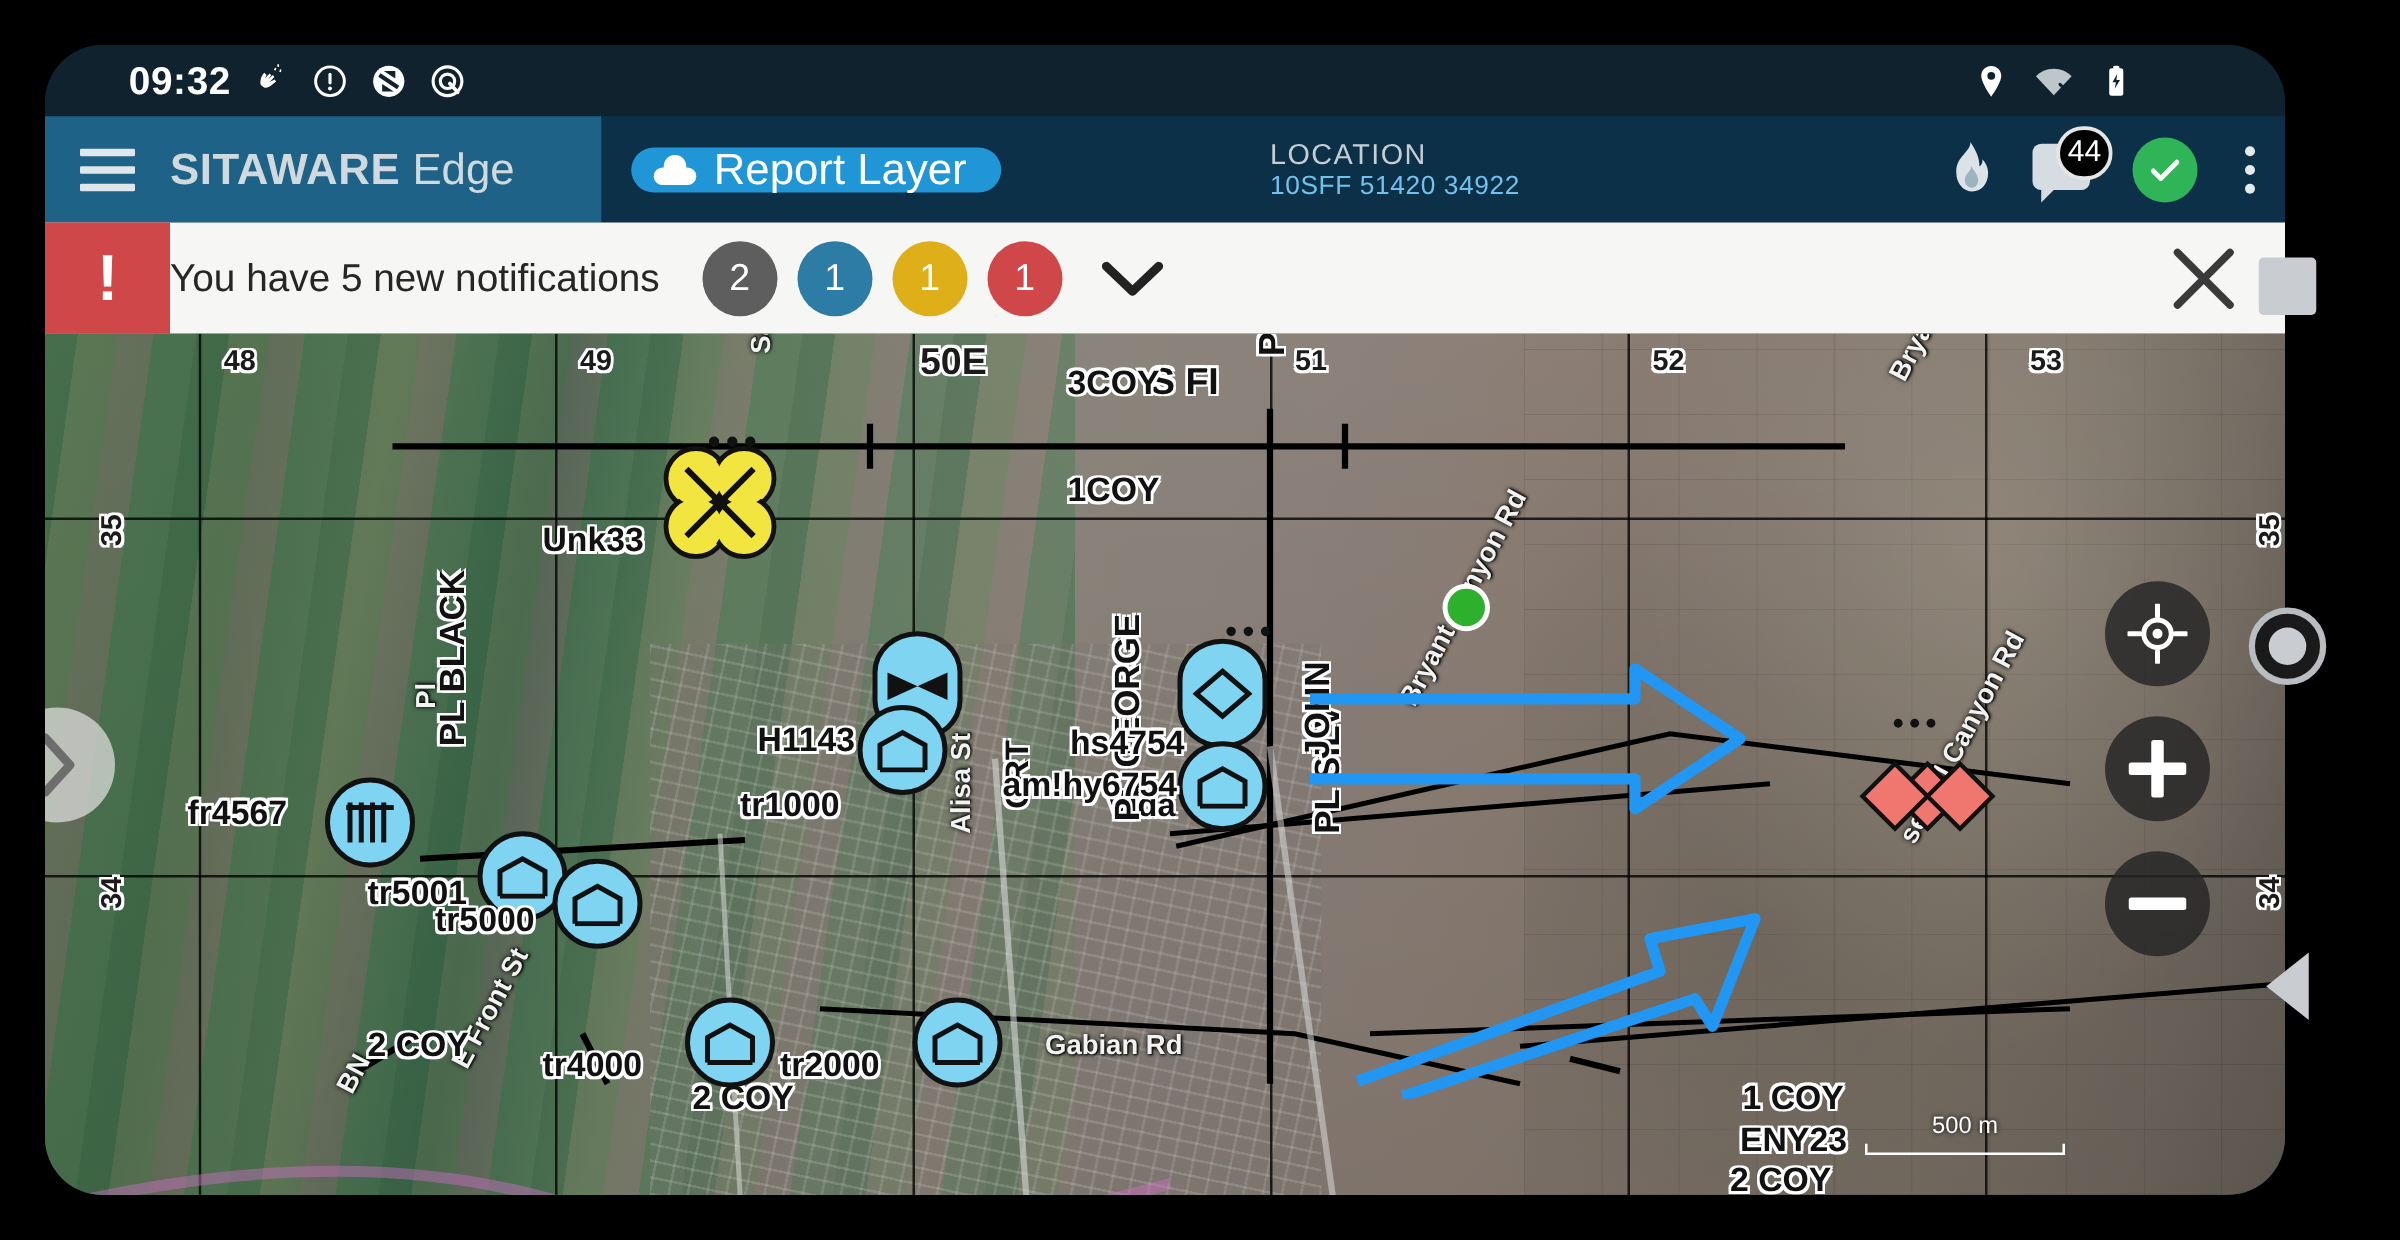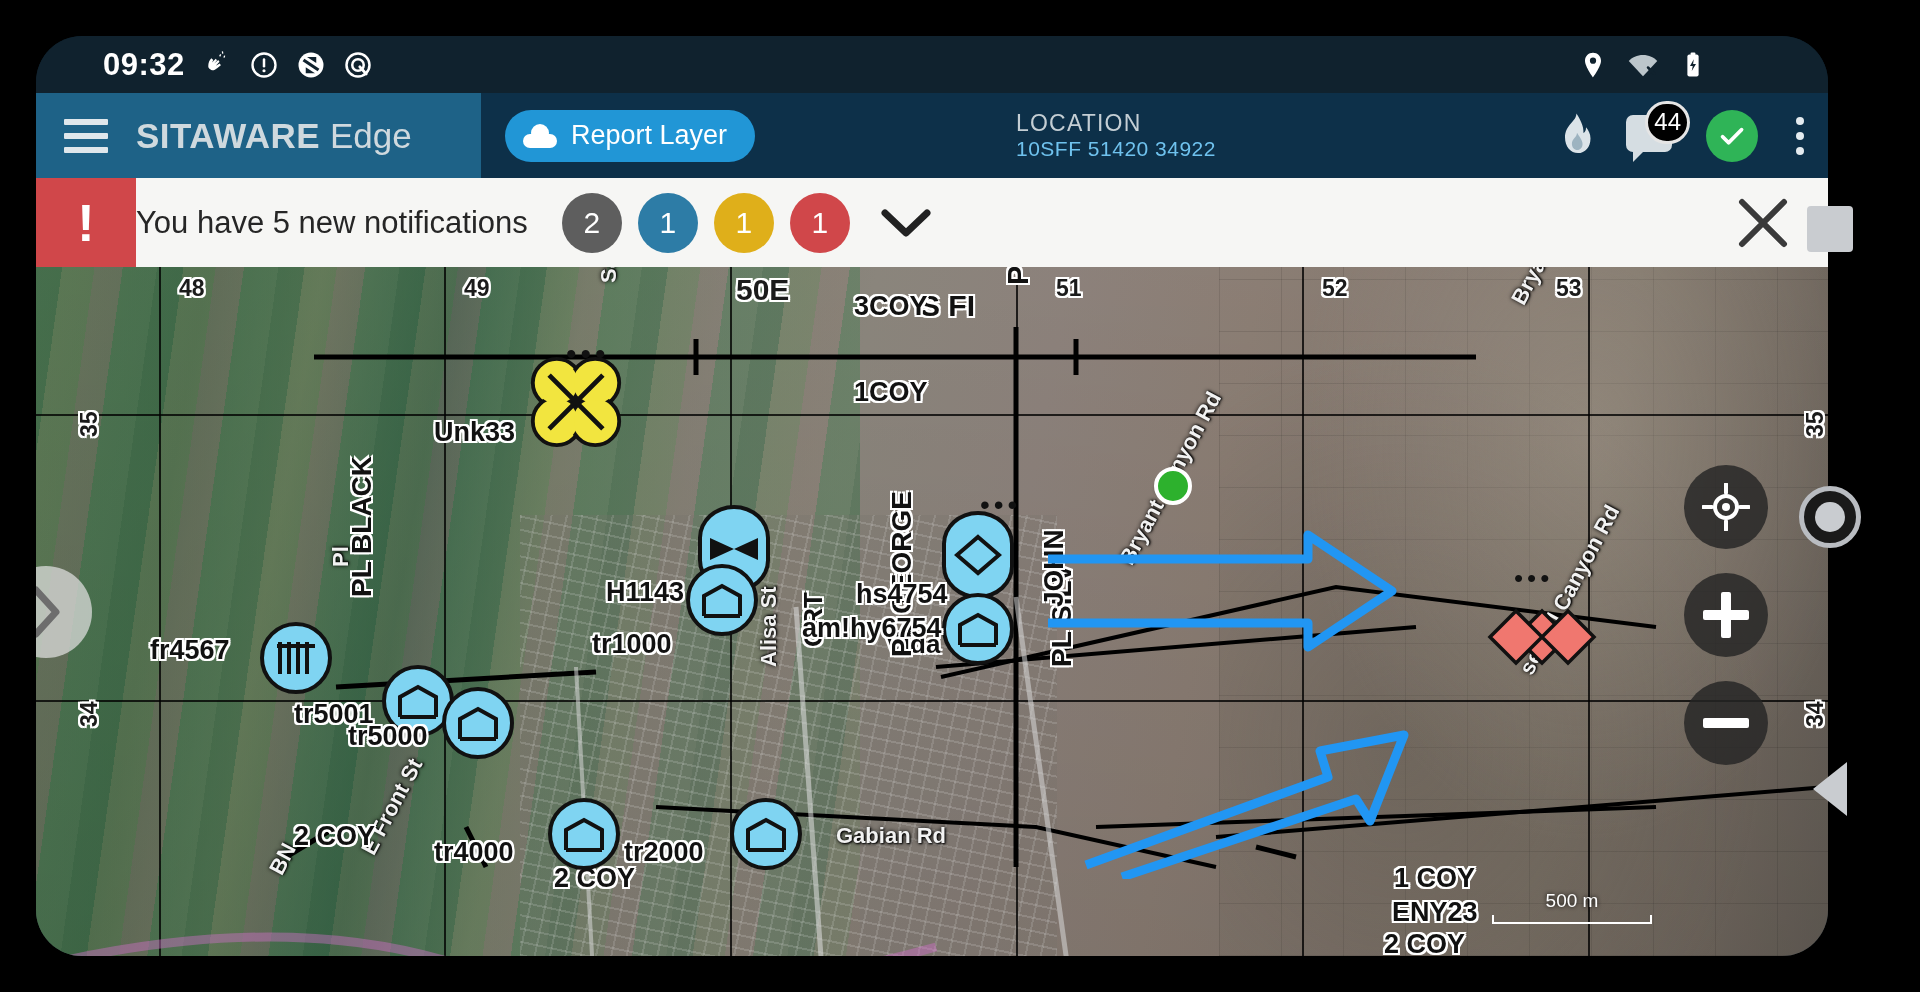--- a/index.html
+++ b/index.html
@@ -53,25 +53,25 @@
     padding-left: 28px;
   }
   #hamburger { width: 44px; display: flex; flex-direction: column; gap: 8px; cursor: pointer;}
   #hamburger i { display:block; height: 6px; background: #dfe7ec; border-radius: 1px; }
   #brandtext { font-size: 35px; color: #cfd9de; white-space: nowrap; }
   #brandtext b { font-weight: 800; letter-spacing: .5px; }
   #brandtext span { font-weight: 400; }
 
   #reportlayer {
     margin-left: 24px;
-    height: 52px; border-radius: 26px;
+    height: 36px; border-radius: 26px;
     background: #2196d6;
     display: flex; align-items: center; gap: 14px;
     padding: 0 28px 0 18px;
-    color: #fff; font-size: 27px;
+    color: #fff; font-size: 35px;
     cursor: pointer;
   }
   .cloud-ic { width: 34px; height: 24px; position: relative; }
   .cloud-ic::before{
     content:""; position:absolute; left:0; bottom:0; width:34px; height:14px;
     background:#fff; border-radius: 8px;
   }
   .cloud-ic::after{
     content:""; position:absolute; left:8px; top:0; width:18px; height:18px;
     background:#fff; border-radius:50%;
@@ -421,23 +421,23 @@
     <div class="gridline" style="left:694px;  top:0; width:2px; height:100%;"></div>
     <div class="gridline" style="left:980px;  top:0; width:2px; height:100%;"></div>
     <div class="gridline" style="left:1266px; top:0; width:2px; height:100%;"></div>
     <div class="gridline" style="left:1552px; top:0; width:2px; height:100%;"></div>
     <div class="gridline" style="left:0; top:147px; width:100%; height:2px;"></div>
     <div class="gridline" style="left:0; top:433px; width:100%; height:2px;"></div>
 
     <span class="glabel" style="left:143px; top:8px;">48</span>
     <span class="glabel" style="left:428px; top:8px;">49</span>
     <span class="glabel" style="left:700px; top:6px; font-size:30px;">50E</span>
-    <span class="glabel" style="left:1000px; top:8px;margin-left:20px;">51</span>
+    <span class="glabel" style="left:1000px; top:8px;">51</span>
     <span class="glabel" style="left:1286px; top:8px;">52</span>
-    <span class="glabel" style="left:1520px; top:8px;">53</span>
+    <span class="glabel" style="left:1588px; top:8px;">53</span>
     <span class="glabel rot" style="left:40px; top:170px;">35</span>
     <span class="glabel rot" style="left:40px; top:460px;">34</span>
     <span class="glabel rot" style="left:1766px; top:170px;">35</span>
     <span class="glabel rot" style="left:1766px; top:460px;">34</span>
 
     <svg style="position:absolute; inset:0; width:100%; height:100%;">
       <path d="M278 90 L1440 90" stroke="#000" stroke-width="5" fill="none"></path>
       <path d="M660 72 L660 108" stroke="#000" stroke-width="5"></path>
       <path d="M1040 72 L1040 108" stroke="#000" stroke-width="5"></path>
       <path d="M980 60 L980 600" stroke="#000" stroke-width="5"></path>

